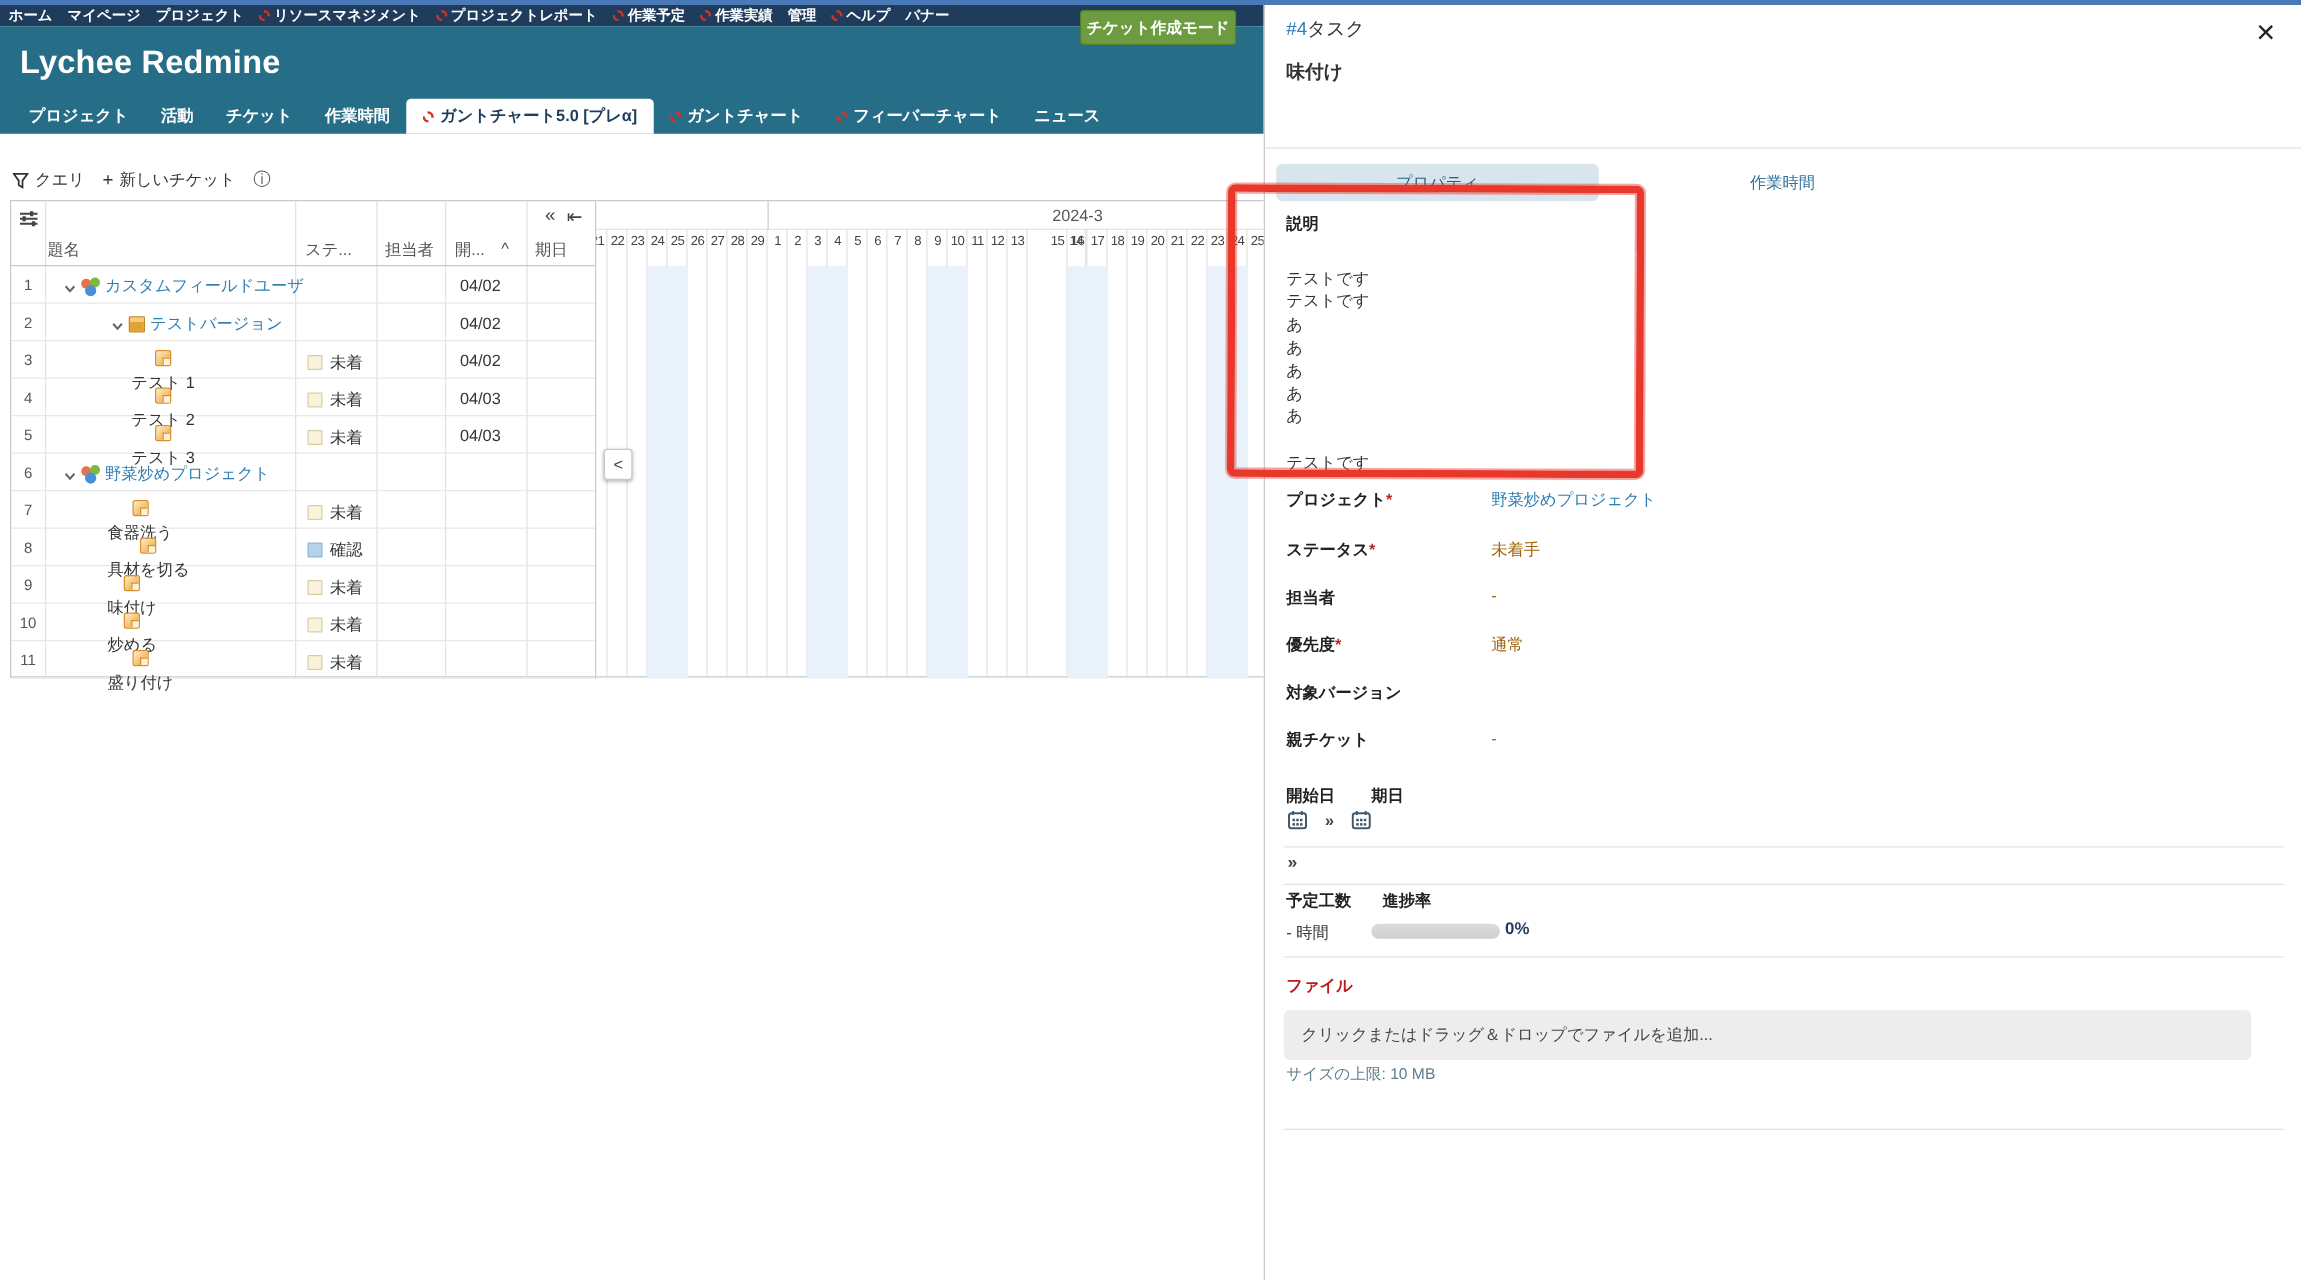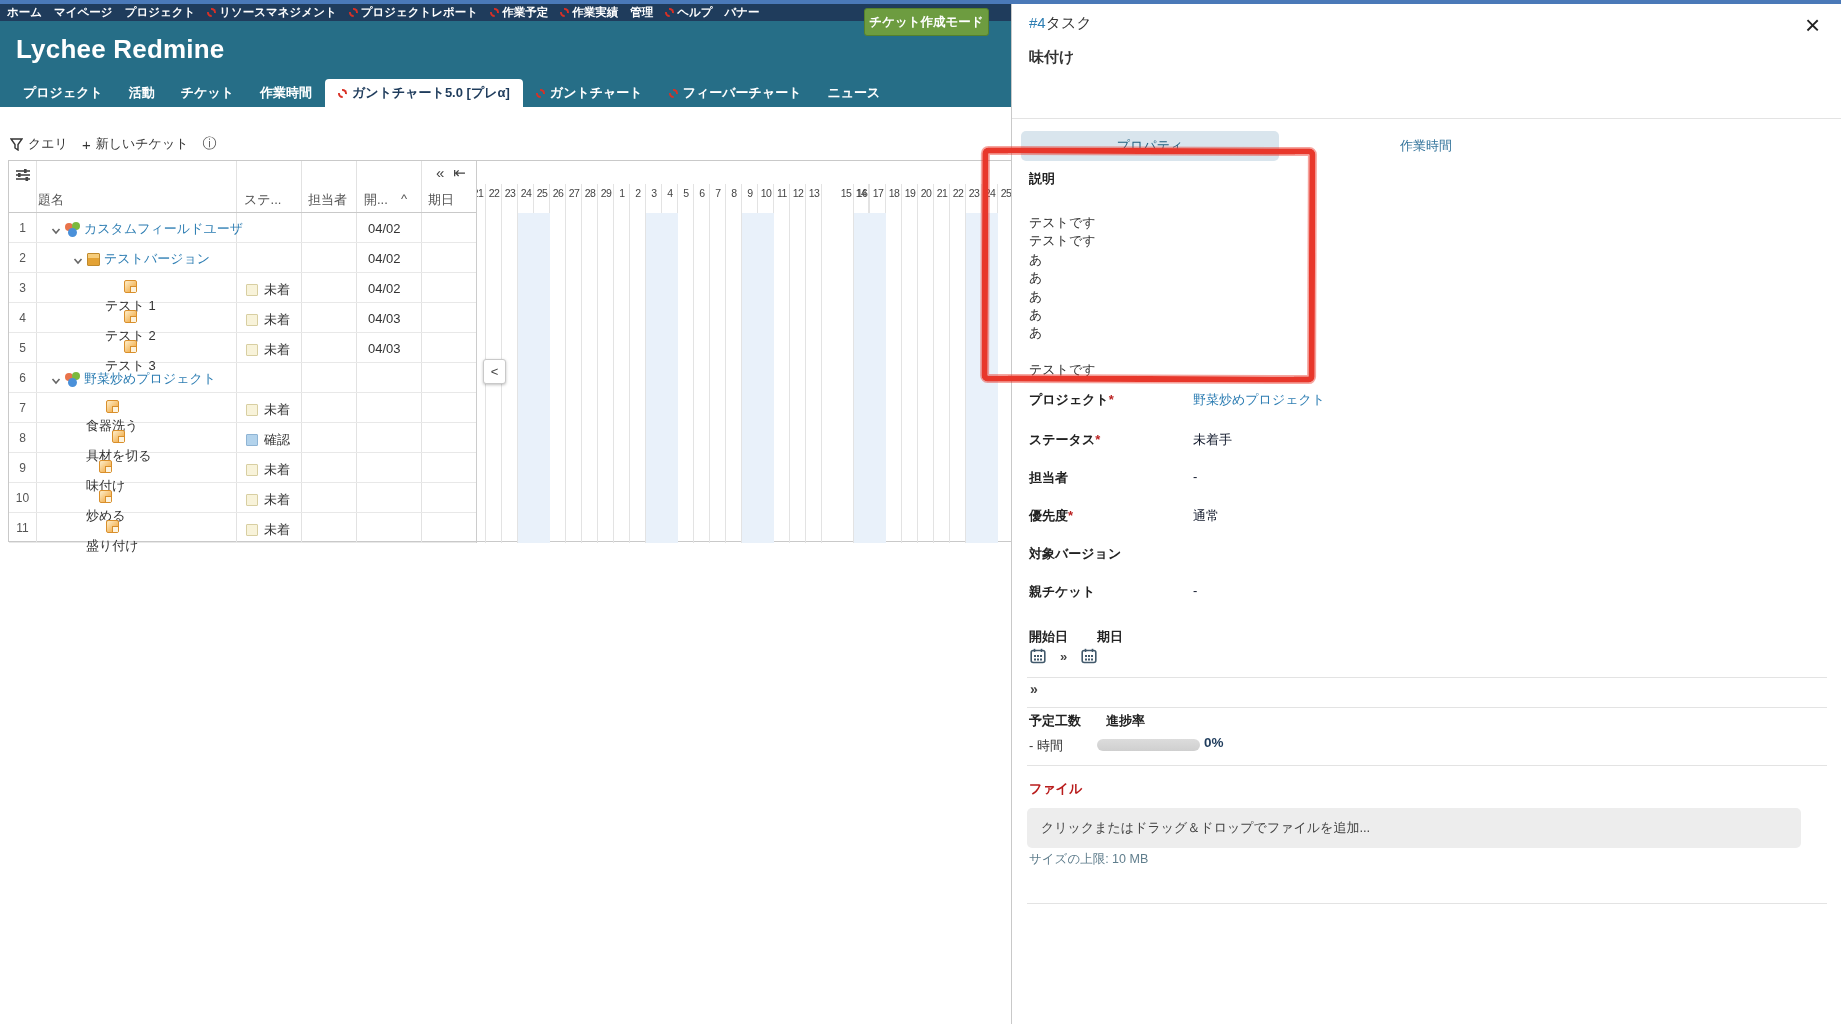--- a/index.html
+++ b/index.html
@@ -74,21 +74,21 @@
   #panel-tabs { left:0; top:131px; width:830px; height:30px; display:flex; }
   .ptab { width:276px; display:flex; align-items:center; justify-content:center; font-size:13px; color:#35759c; cursor:pointer; }
   .ptab .pill { padding:6px 96px; border-radius:5px; white-space:nowrap; }
   .ptab.active .pill { background:#d9e5ed; color:#21607f; }
 
   #desc-label { left:17px; top:170px; font-size:13px; font-weight:bold; color:#222; }
   #desc-lines { left:17px; top:214px; font-size:13px; color:#333; line-height:18.4px; white-space:pre; }
 
   .fld-label { left:17px; font-size:13px; font-weight:bold; color:#222; }
   .req { color:#bb2222; }
-  .fld-value { left:181px; font-size:13px; color:#0f172a; }
+  .fld-value { left:181px; font-size:13px; color:#a16207; }
   .fld-value.link { color:#2e7eb3; cursor:pointer; }
 
   #date-labels { left:17px; top:628px; font-size:13px; font-weight:bold; color:#222; display:flex; gap:29px; }
   #date-icons { left:18px; top:648px; display:flex; align-items:center; gap:14px; }
   .cal-btn { cursor:pointer; display:flex; }
   .date-arrow { font-size:13px; color:#444; font-weight:bold; }
   #expand-arrow { left:18px; top:681px; font-size:14px; font-weight:bold; color:#444; cursor:pointer; }
 
   #effort-labels { left:17px; top:712px; display:flex; gap:25px; font-size:13px; font-weight:bold; color:#222; }
   #effort-value { left:17px; top:737px; font-size:13px; color:#333; }
@@ -239,21 +239,21 @@
                 <i class="c1"></i>
                 <i class="c2"></i>
                 <i class="c3"></i>
               </span>
               <span>カスタムフィールドユーザ</span>
             </span>
             <span class="abs datecell">04/02</span>
           </div>
           <div class="abs grow" style="top: 30px;">
             <span class="abs rownum">2</span>
-            <span class="abs rname link" style="left: 64px; text-align: right;">
+            <span class="abs rname link" style="left: 80px; text-align: right;">
               <span class="chev-down"><svg width="10" height="10" viewBox="0 0 10 10">
                   <polyline points="1.5,3 5,7 8.5,3" fill="none" stroke="#666" stroke-width="1.6"></polyline>
                 </svg></span>
               <span class="ver-ico"></span>
               <span>テストバージョン</span>
             </span>
             <span class="abs datecell">04/02</span>
           </div>
           <div class="abs grow" style="top: 60px;">
             <span class="abs rownum">3</span>
@@ -358,20 +358,24 @@
             <span class="abs status-cell">
               <span class="swatch" style="background: rgb(248, 243, 218); border: 1px solid rgb(216, 207, 162);"></span>
               <span>未着</span>
             </span>
           </div>
         </div>
     </div>
 
     <div id="timeline-clip" class="abs">
       <div id="timeline-inner">
+        <div id="month-row">
+          <div id="month-div"></div>
+          <div id="month-label">2024-3</div>
+        </div>
       <div class="daycol" style="left: 0px;">
             <div class="daynum">21</div>
           </div>
           <div class="daycol" style="left: 16px;">
             <div class="daynum">22</div>
           </div>
           <div class="daycol" style="left: 32px;">
             <div class="daynum">23</div>
           </div>
           <div class="daycol" style="left: 48px;">

